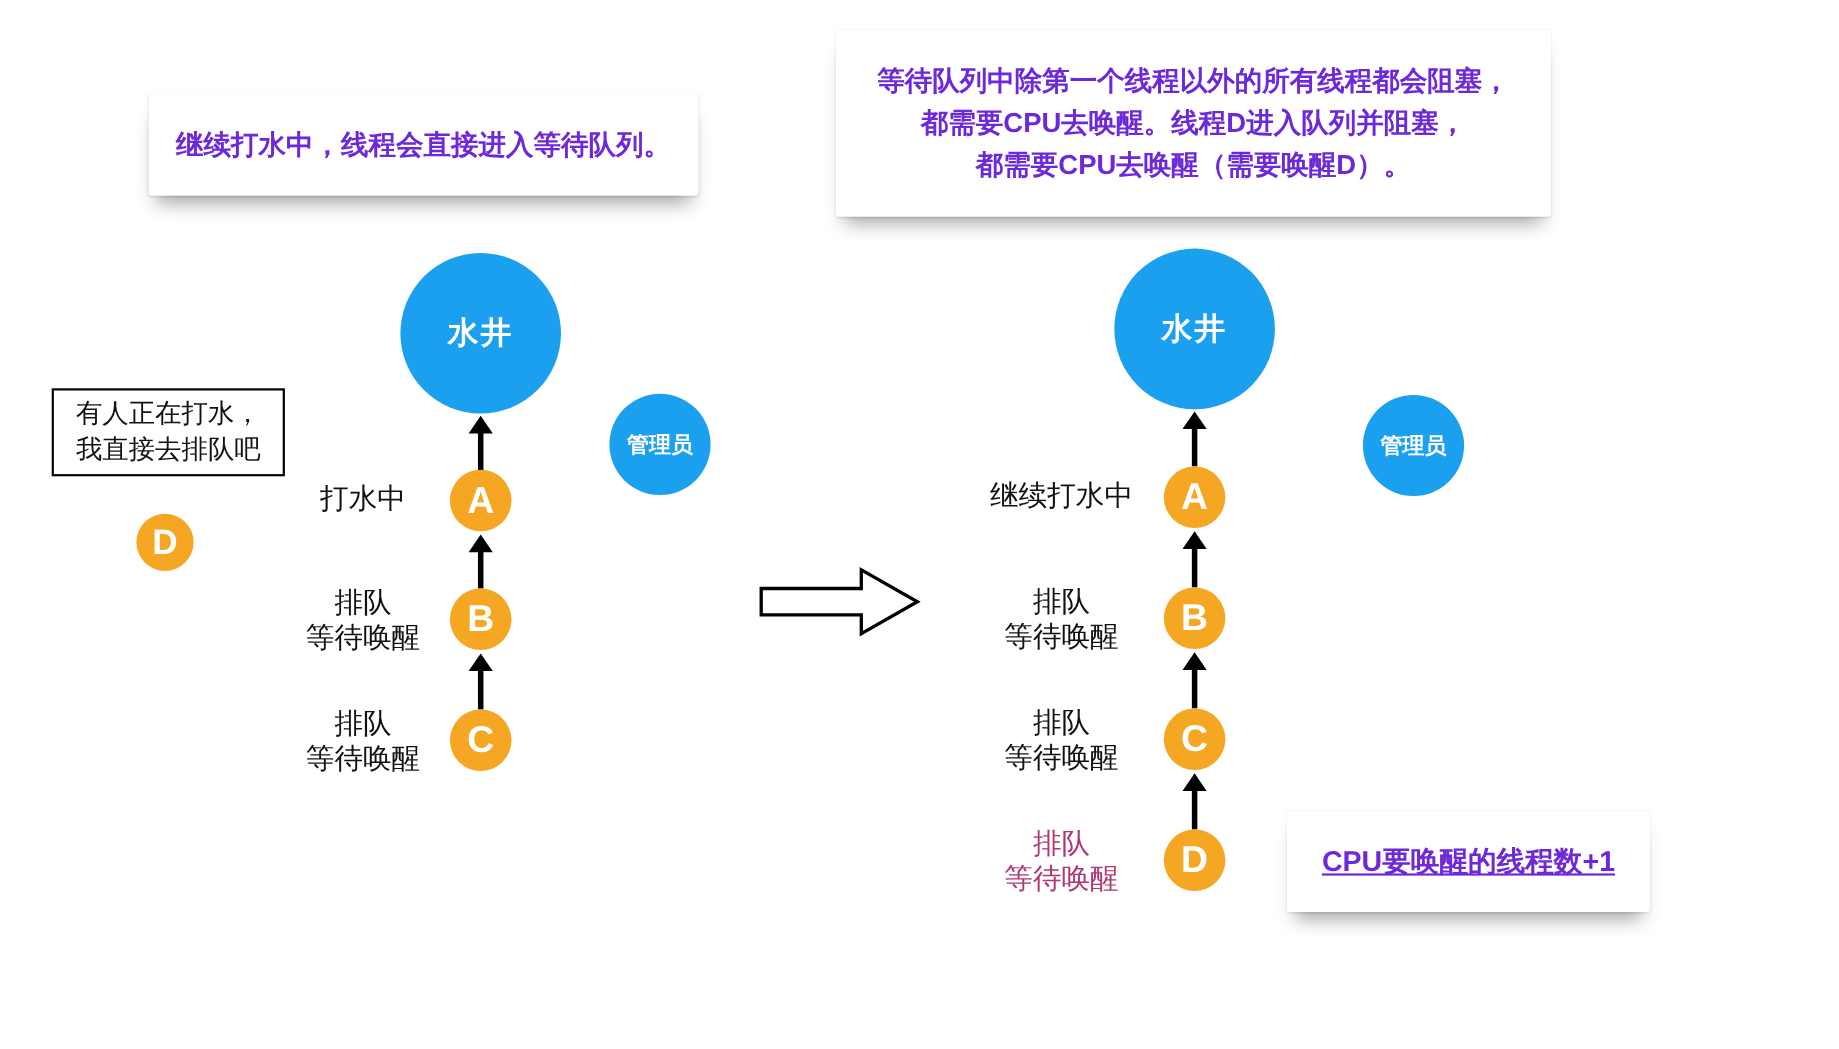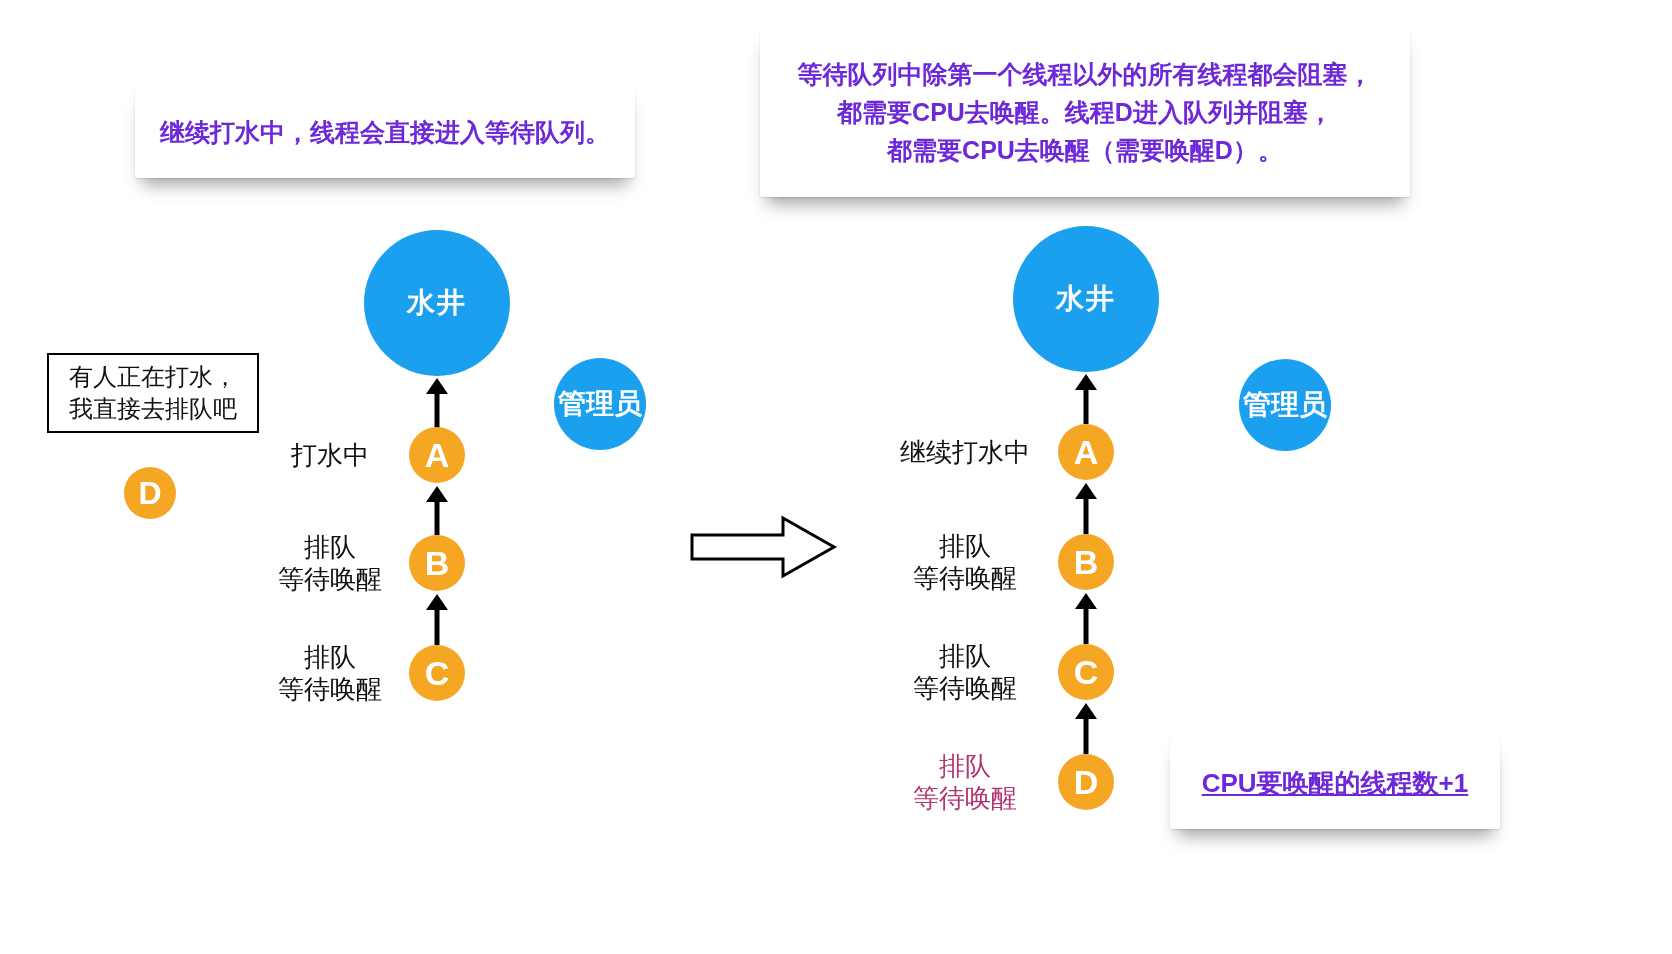--- a/index.html
+++ b/index.html
@@ -33,21 +33,21 @@
   .circle {
     position: absolute;
     border-radius: 50%;
     display: flex;
     align-items: center;
     justify-content: center;
     color: #ffffff;
     font-weight: bold;
   }
   .well   { width: 146px; height: 146px; background: #1ba0f0; font-size: 28px; letter-spacing: 2px; }
-  .admin  { width: 92px;  height: 92px;  background: #1ba0f0; font-size: 28px; }
+  .admin  { width: 92px;  height: 92px;  background: #1ba0f0; font-size: 20px; }
   .thread { width: 56px;  height: 56px;  background: #f5a623; font-size: 34px; }
   .thread-solo { width: 52px; height: 52px; background: #f5a623; font-size: 32px; }
 
   
   .arrow-up { position: absolute; width: 22px; }
   .arrow-up .head {
     position: absolute; top: 0; left: 50%; transform: translateX(-50%);
     width: 0; height: 0;
     border-left: 11px solid transparent;
     border-right: 11px solid transparent;
@@ -59,21 +59,21 @@
   }
 
   
   .status-label {
     position: absolute;
     text-align: center;
     color: #111111;
     font-size: 26px;
     line-height: 32px;
   }
-  .status-label.single { line-height: 30px; }
+  .status-label.single { line-height: 30px; font-family: Liberation Mono, monospace; }
   .status-label.pink { color: #b03572; }
 
   
   .speech {
     position: absolute;
     border: 2px solid #000;
     background: #fff;
     color: #111;
     font-size: 24px;
     line-height: 32px;

